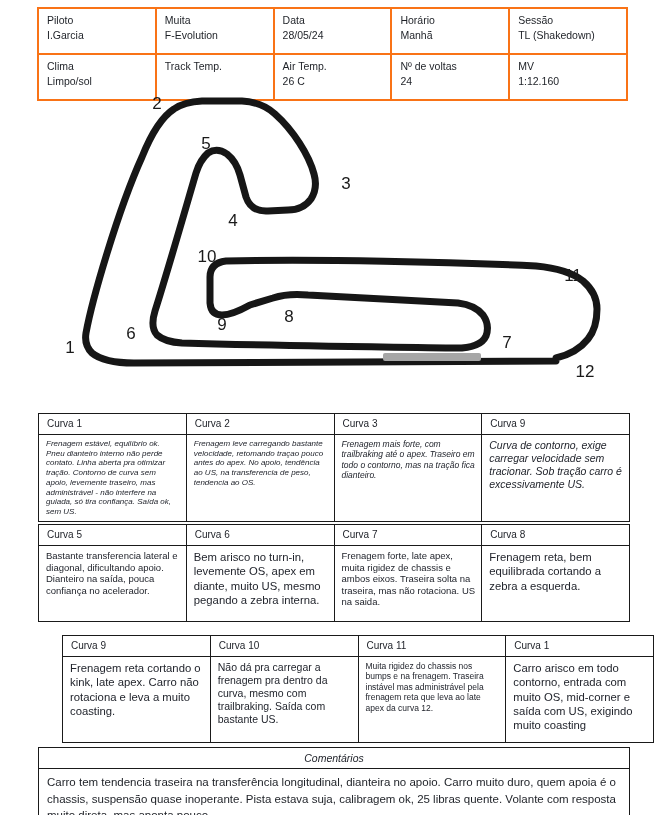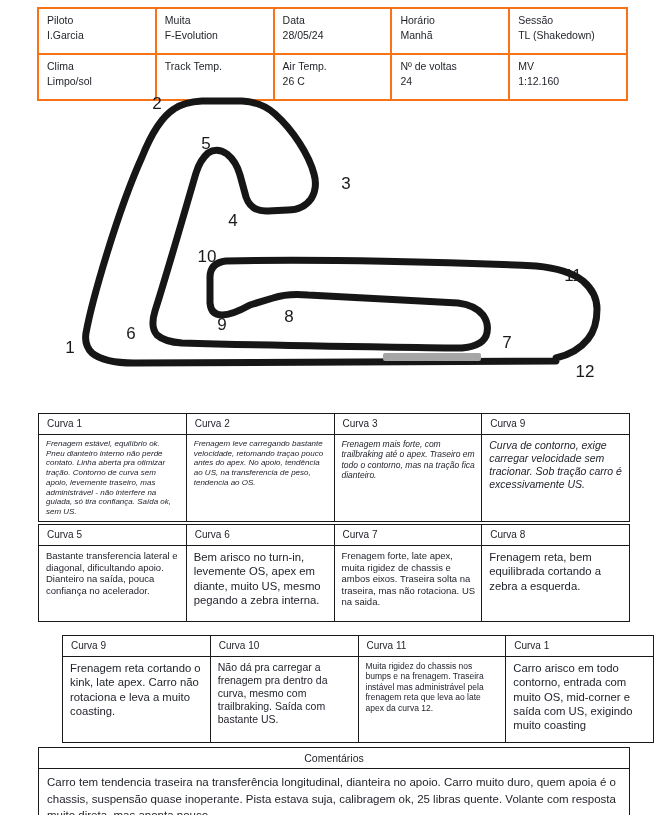--- a/index.html
+++ b/index.html
@@ -35,21 +35,21 @@
   .sz-s{font-size:8.5px;line-height:10.4px;}
   .sz-m{font-size:9.5px;line-height:11.6px;}
   .sz-l{font-size:10.5px;line-height:13px;}
   .sz-xl{font-size:11.3px;line-height:14.3px;}
   
   .comments-table{
     position:absolute;left:38px;top:747px;width:592px;
     border-collapse:collapse;table-layout:fixed;
   }
   .comments-table td{border:1.5px solid #1a1a1a;}
-  .comments-head{text-align:center;font-size:10.5px;line-height:12px;padding:4px;color:#1c1f26;}
+  .comments-head{text-align:center;font-size:10.5px;line-height:12px;padding:4px;color:#1c1f26;font-style:italic;}
   .comments-body{padding:5px 8px;font-size:11.5px;line-height:16.5px;height:64px;vertical-align:top;color:#1d2026;}
 </style>
 </head>
 <body>
 
 <table class="info-table">
   <tbody>
       <tr>
     <td>
       <div class="cell-label">Piloto</div>

